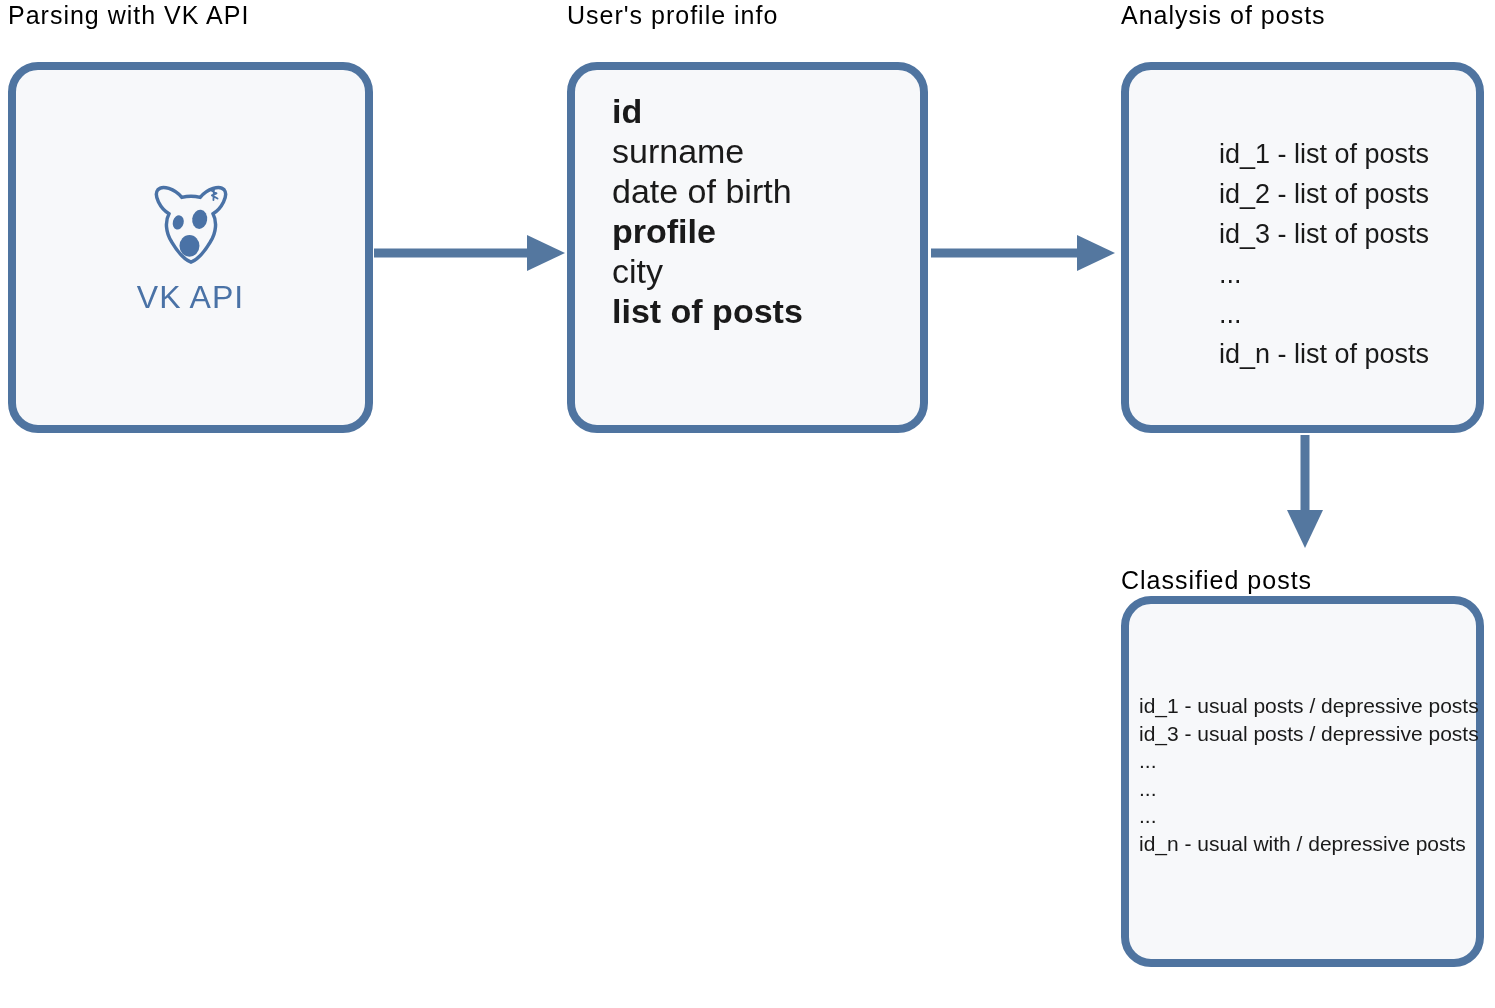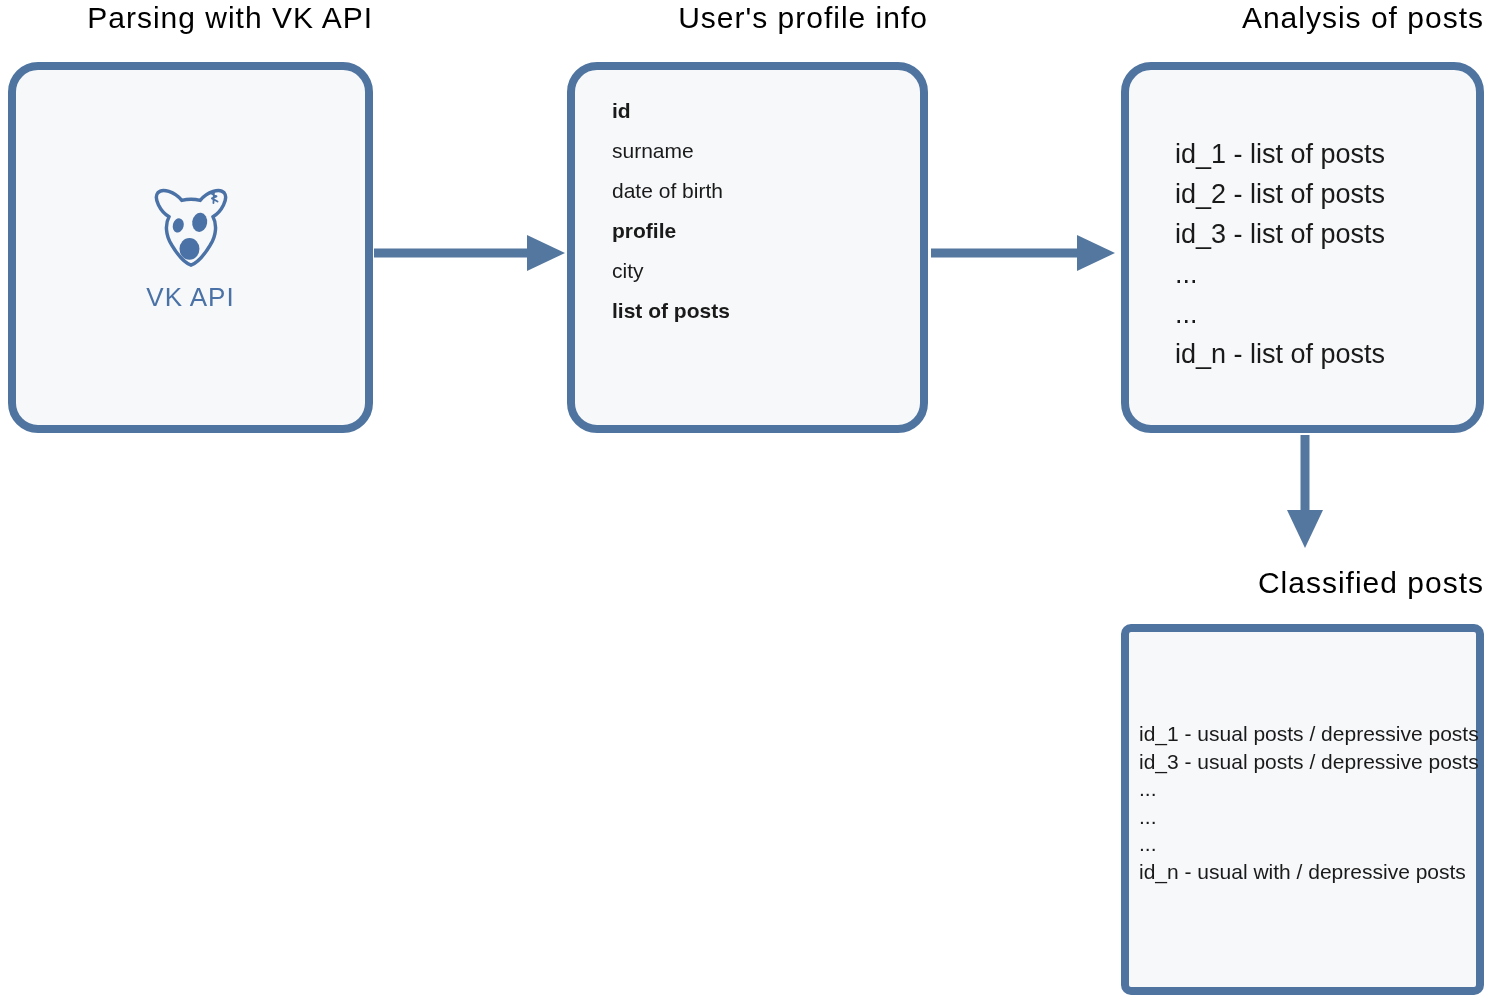--- a/index.html
+++ b/index.html
@@ -10,58 +10,58 @@
   }
   .canvas {
     position: relative;
     width: 1495px;
     height: 1008px;
     background: #ffffff;
     overflow: hidden;
   }
   .step-title {
     position: absolute;
-    text-align: right;
-    font-size: 30px;
+    text-align: left;
+    font-size: 25px;
     letter-spacing: 1px;
     color: var(--title-text, #000000);
     white-space: nowrap;
   }
   .t-parsing   { left: 8px;    top: 1px;   width: 365px; }
   .t-profile   { left: 567px;  top: 1px;   width: 361px; }
   .t-analysis  { left: 1121px; top: 1px;   width: 363px; }
   .t-classified{ left: 1121px; top: 566px; width: 363px; }
 
   .box {
     position: absolute;
     box-sizing: border-box;
     background: var(--box-fill, #f7f8fa);
     border: 8px solid var(--box-border, #4f74a0);
     border-radius: 30px;
   }
   .box-parsing    { left: 8px;    top: 62px;  width: 365px; height: 371px;
                     display: flex; flex-direction: column; align-items: center; justify-content: center; }
   .box-profile    { left: 567px;  top: 62px;  width: 361px; height: 371px; }
-  .box-analysis   { left: 1121px; top: 62px;  width: 363px; height: 371px; }
-  .box-classified { left: 1121px; top: 624px; width: 363px; height: 371px; border-radius: 10px; }
+  .box-analysis   { left: 1121px; top: 62px;  width: 363px; height: 371px; padding-left: 44px; }
+  .box-classified { left: 1121px; top: 596px; width: 363px; height: 371px; }
 
   .vk-dog { width: 102px; height: 94px; color: var(--vk-blue, #4a72a6); display: block; }
   .vk-caption {
     margin-top: 5px;
-    font-size: 26px;
+    font-size: 32px;
     letter-spacing: 1px;
     color: var(--vk-blue, #4a72a6);
     text-align: right;
   }
 
   .list { color: var(--body-text, #1a1a1a); }
   .list .line { white-space: nowrap; }
   .list .bold { font-weight: 700; }
 
-  .profile-list    { padding: 21px 0 0 37px; font-size: 21px; line-height: 40px; }
+  .profile-list    { padding: 21px 0 0 37px; font-size: 34px; line-height: 40px; }
   .analysis-list   { padding: 64px 0 0 46px; font-size: 27px; line-height: 40px; }
   .classified-list { padding: 88px 0 0 10px; font-size: 21px; line-height: 27.5px; }
 
   .arrow {
     position: absolute;
     color: var(--arrow, #4f74a0);
   }
   .arrow-1 { left: 372px;  top: 232px; }
   .arrow-2 { left: 929px;  top: 232px; }
   .arrow-3 { left: 1284px; top: 433px; }

